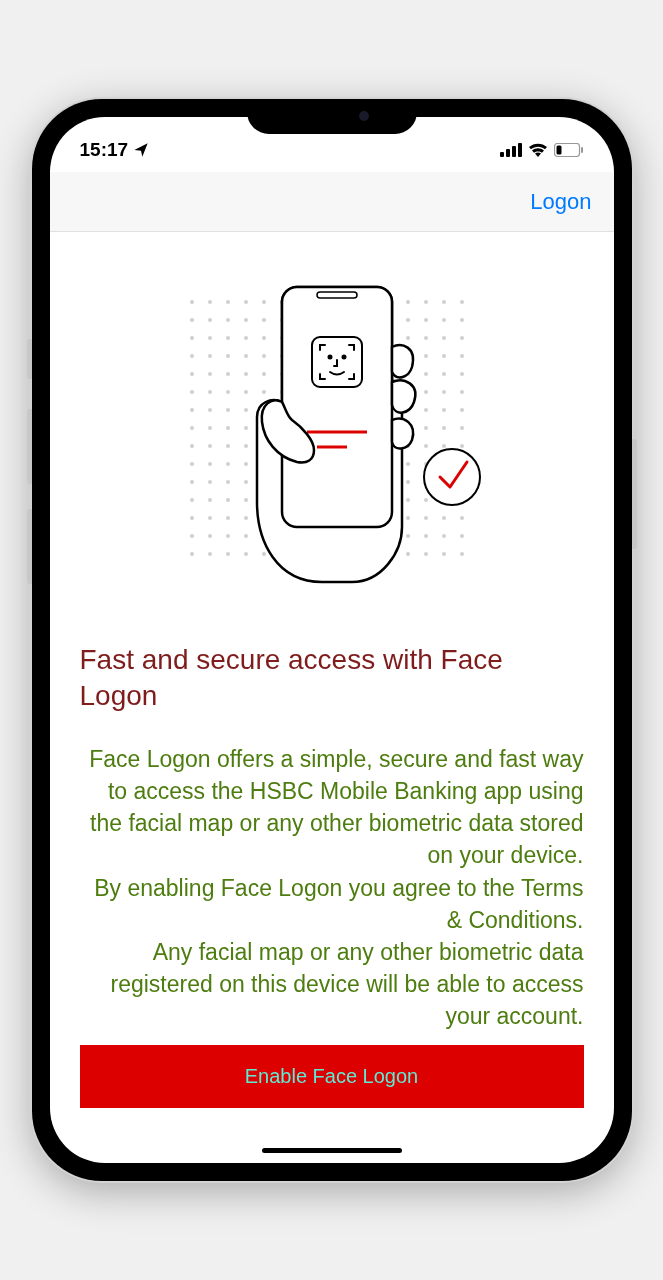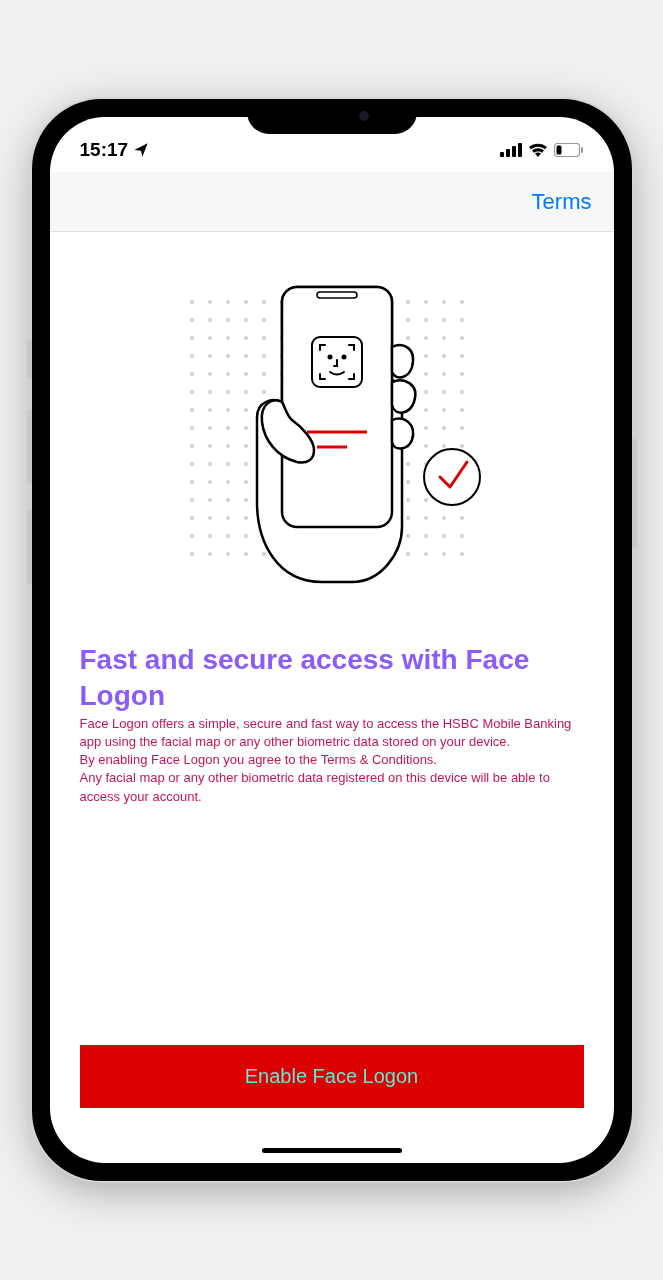--- a/index.html
+++ b/index.html
@@ -133,29 +133,31 @@
       display: flex;
       flex-direction: column;
     }
     .illustration {
       display: flex;
       justify-content: center;
       margin: 20px 0 50px;
     }
     .heading {
       font-size: 28px;
-      font-weight: 700;
-      color: #8b5cf6;
+      font-weight: 400;
+      color: #7f1d1d;
       line-height: 1.3;
+      margin-bottom: 28px;
     }
     .description {
-      font-size: 13px;
-      color: #be185d;
+      font-size: 23px;
+      color: #4d7c0f;
       line-height: 1.4;
       font-weight: 300;
+      text-align: right;
     }
     .spacer {
       flex: 1;
     }
     .enable-button {
       background: #dc0000;
       color: #5eead4;
       border: none;
       padding: 20px;
       font-size: 20px;
@@ -204,21 +206,21 @@
         </svg>
         <svg width="30" height="14" viewBox="0 0 30 14">
           <rect x="0.5" y="0.5" width="25" height="13" rx="3" fill="none" stroke="#000" stroke-width="1.2" opacity="0.4"></rect>
           <rect x="27" y="4" width="2" height="6" rx="1" fill="#000" opacity="0.4"></rect>
           <rect x="2.5" y="2.5" width="5" height="9" rx="1.5" fill="#000"></rect>
         </svg>
       </div>
     </div>
 
     <div class="nav-bar">
-      <span class="skip-link">Terms</span>
+      <span class="skip-link">Logon</span>
     </div>
 
     <div class="content">
       <div class="illustration">
         <svg width="380" height="310" viewBox="0 0 380 310">
 
           <g fill="#d0d0d0">
             <g transform="translate(50,20)">
 
               <circle cx="0" cy="0" r="2"></circle>

